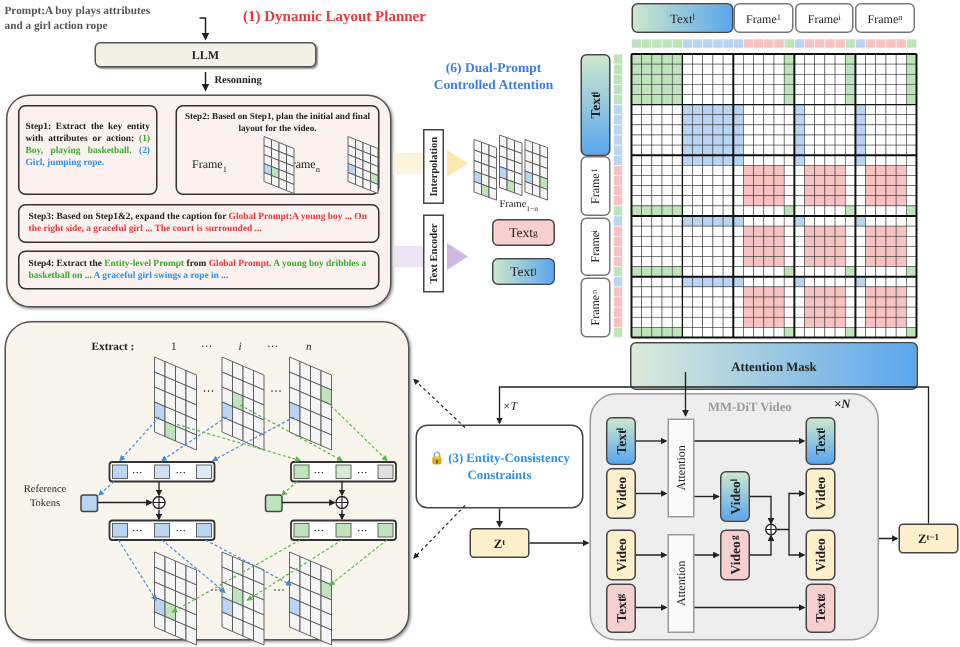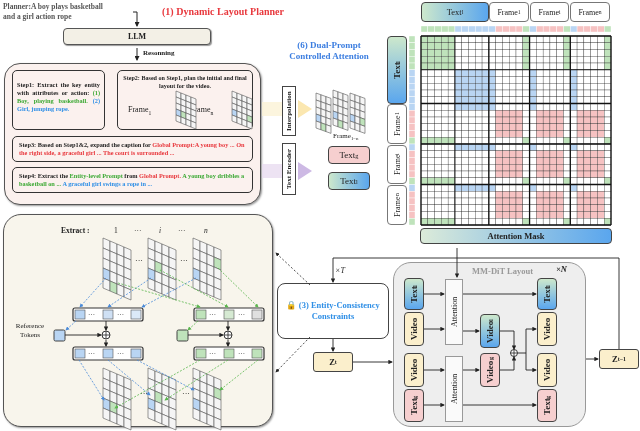--- a/index.html
+++ b/index.html
@@ -16,21 +16,21 @@
 .grad-tlv{background:linear-gradient(180deg,#5aa6ee,#cde8cc)}
 .tg{background:#f6cfcf}
 .vid{background:#fbefcc}
 .sub{font-size:0.7em;vertical-align:sub}
 svg{position:absolute;overflow:visible}
 </style>
 </head>
 <body>
 
 <div class="abs" style="left:3px;top:2px;font-size:7.5px;line-height:10px;color:#555;font-weight:bold">
-  <div>Planner:A boy plays basketball</div>
+  <div>Prompt:A boy plays attributes</div>
   <div>and a girl action rope</div>
 </div>
 <div class="abs red" style="left:162px;top:6px;font-size:10px;font-weight:bold">(1) Dynamic Layout Planner</div>
 
 <svg style="left:0;top:0" width="640" height="431">
   <defs>
     <marker id="ah" markerWidth="5" markerHeight="5" refX="4" refY="2.5" orient="auto">
         <path d="M0,0 L5,2.5 L0,5z" fill="#222"></path>
       </marker>
     <marker id="ahb" markerWidth="5" markerHeight="5" refX="4" refY="2.5" orient="auto">
@@ -1092,21 +1092,21 @@
     <line x1="529.5714285714286" y1="36" x2="529.5714285714286" y2="225" stroke="#111" stroke-width="1.3"></line>
     <line x1="421" y1="144" x2="611" y2="144" stroke="#111" stroke-width="1.3"></line>
     <line x1="570.2857142857142" y1="36" x2="570.2857142857142" y2="225" stroke="#111" stroke-width="1.3"></line>
     <line x1="421" y1="184.5" x2="611" y2="184.5" stroke="#111" stroke-width="1.3"></line>
     <line x1="611" y1="36" x2="611" y2="225" stroke="#111" stroke-width="1.3"></line>
     <line x1="421" y1="225" x2="611" y2="225" stroke="#111" stroke-width="1.3"></line>
     <line x1="454.92857142857144" y1="36" x2="454.92857142857144" y2="225" stroke="#111" stroke-width="0.9"></line>
     <line x1="421" y1="69.75" x2="611" y2="69.75" stroke="#111" stroke-width="0.9"></line>
   </svg>
 
-<div class="abs" style="left:420px;top:228px;width:192px;height:16px;border:1.2px solid #444;border-radius:4px;background:linear-gradient(90deg,#dcebd9,#5aa6ee);display:flex;align-items:center;justify-content:center;font-size:8.5px;font-weight:bold">
+<div class="abs" style="left:420px;top:228px;width:192px;height:32px;border:1.2px solid #444;border-radius:4px;background:linear-gradient(90deg,#dcebd9,#5aa6ee);display:flex;align-items:center;justify-content:center;font-size:8.5px;font-weight:bold">
   <span>Attention Mask</span>
 </div>
 
 <div class="abs" style="left:3px;top:214px;width:270px;height:213px;background:#f8f5ec;border:1.3px solid #555;border-radius:18px;box-shadow:1px 1px 2px #999"></div>
 <div class="abs" style="left:61px;top:226px;font-size:7.5px;font-weight:bold">Extract :</div>
 <div class="abs" style="left:114px;top:226px;font-size:7.5px">1</div>
 <div class="abs" style="left:134px;top:226px;font-size:7.5px">···</div>
 <div class="abs" style="left:159px;top:226px;font-size:7.5px;font-style:italic">i</div>
 <div class="abs" style="left:178px;top:226px;font-size:7.5px">···</div>
 <div class="abs" style="left:204px;top:226px;font-size:7.5px;font-style:italic">n</div>
@@ -1314,21 +1314,21 @@
   <div><span style="color:#b8865a">🔒</span> <span>(3) Entity-Consistency</span></div>
   <div>Constraints</div>
 </div>
 <div class="abs" style="left:335px;top:266px;font-size:8px;font-style:italic">×T</div>
 <div class="abs vid" style="left:313px;top:352px;width:40px;height:20px;border:1.2px solid #444;border-radius:3px;display:flex;align-items:center;justify-content:center;font-size:8.5px;font-weight:bold">
   <span>Z</span>
     <span class="sub">t</span>
 </div>
 
 <div class="abs" style="left:393px;top:262px;width:193px;height:165px;background:#eeeeee;border:1.2px solid #999;border-radius:18px"></div>
-<div class="abs" style="left:472px;top:266px;font-size:8.5px;font-weight:bold;color:#999">MM-DiT Layout</div>
+<div class="abs" style="left:472px;top:266px;font-size:8.5px;font-weight:bold;color:#999">MM-DiT Video</div>
 <div class="abs" style="left:556px;top:264px;font-size:8.5px;font-style:italic;font-weight:bold">×N</div>
 
 <div class="abs vlabel grad-tlv" style="left:404px;top:278px;width:20px;height:32px;border:1.2px solid #444;border-radius:4px;transform:rotate(180deg)">
   <span>Text</span>
     <span class="sub">l</span>
 </div>
 <div class="abs vlabel vid" style="left:404px;top:312px;width:20px;height:34px;border:1.2px solid #444;border-radius:4px">
   <span>Video</span>
 </div>
 <div class="abs vlabel vid" style="left:404px;top:353px;width:20px;height:34px;border:1.2px solid #444;border-radius:4px">

